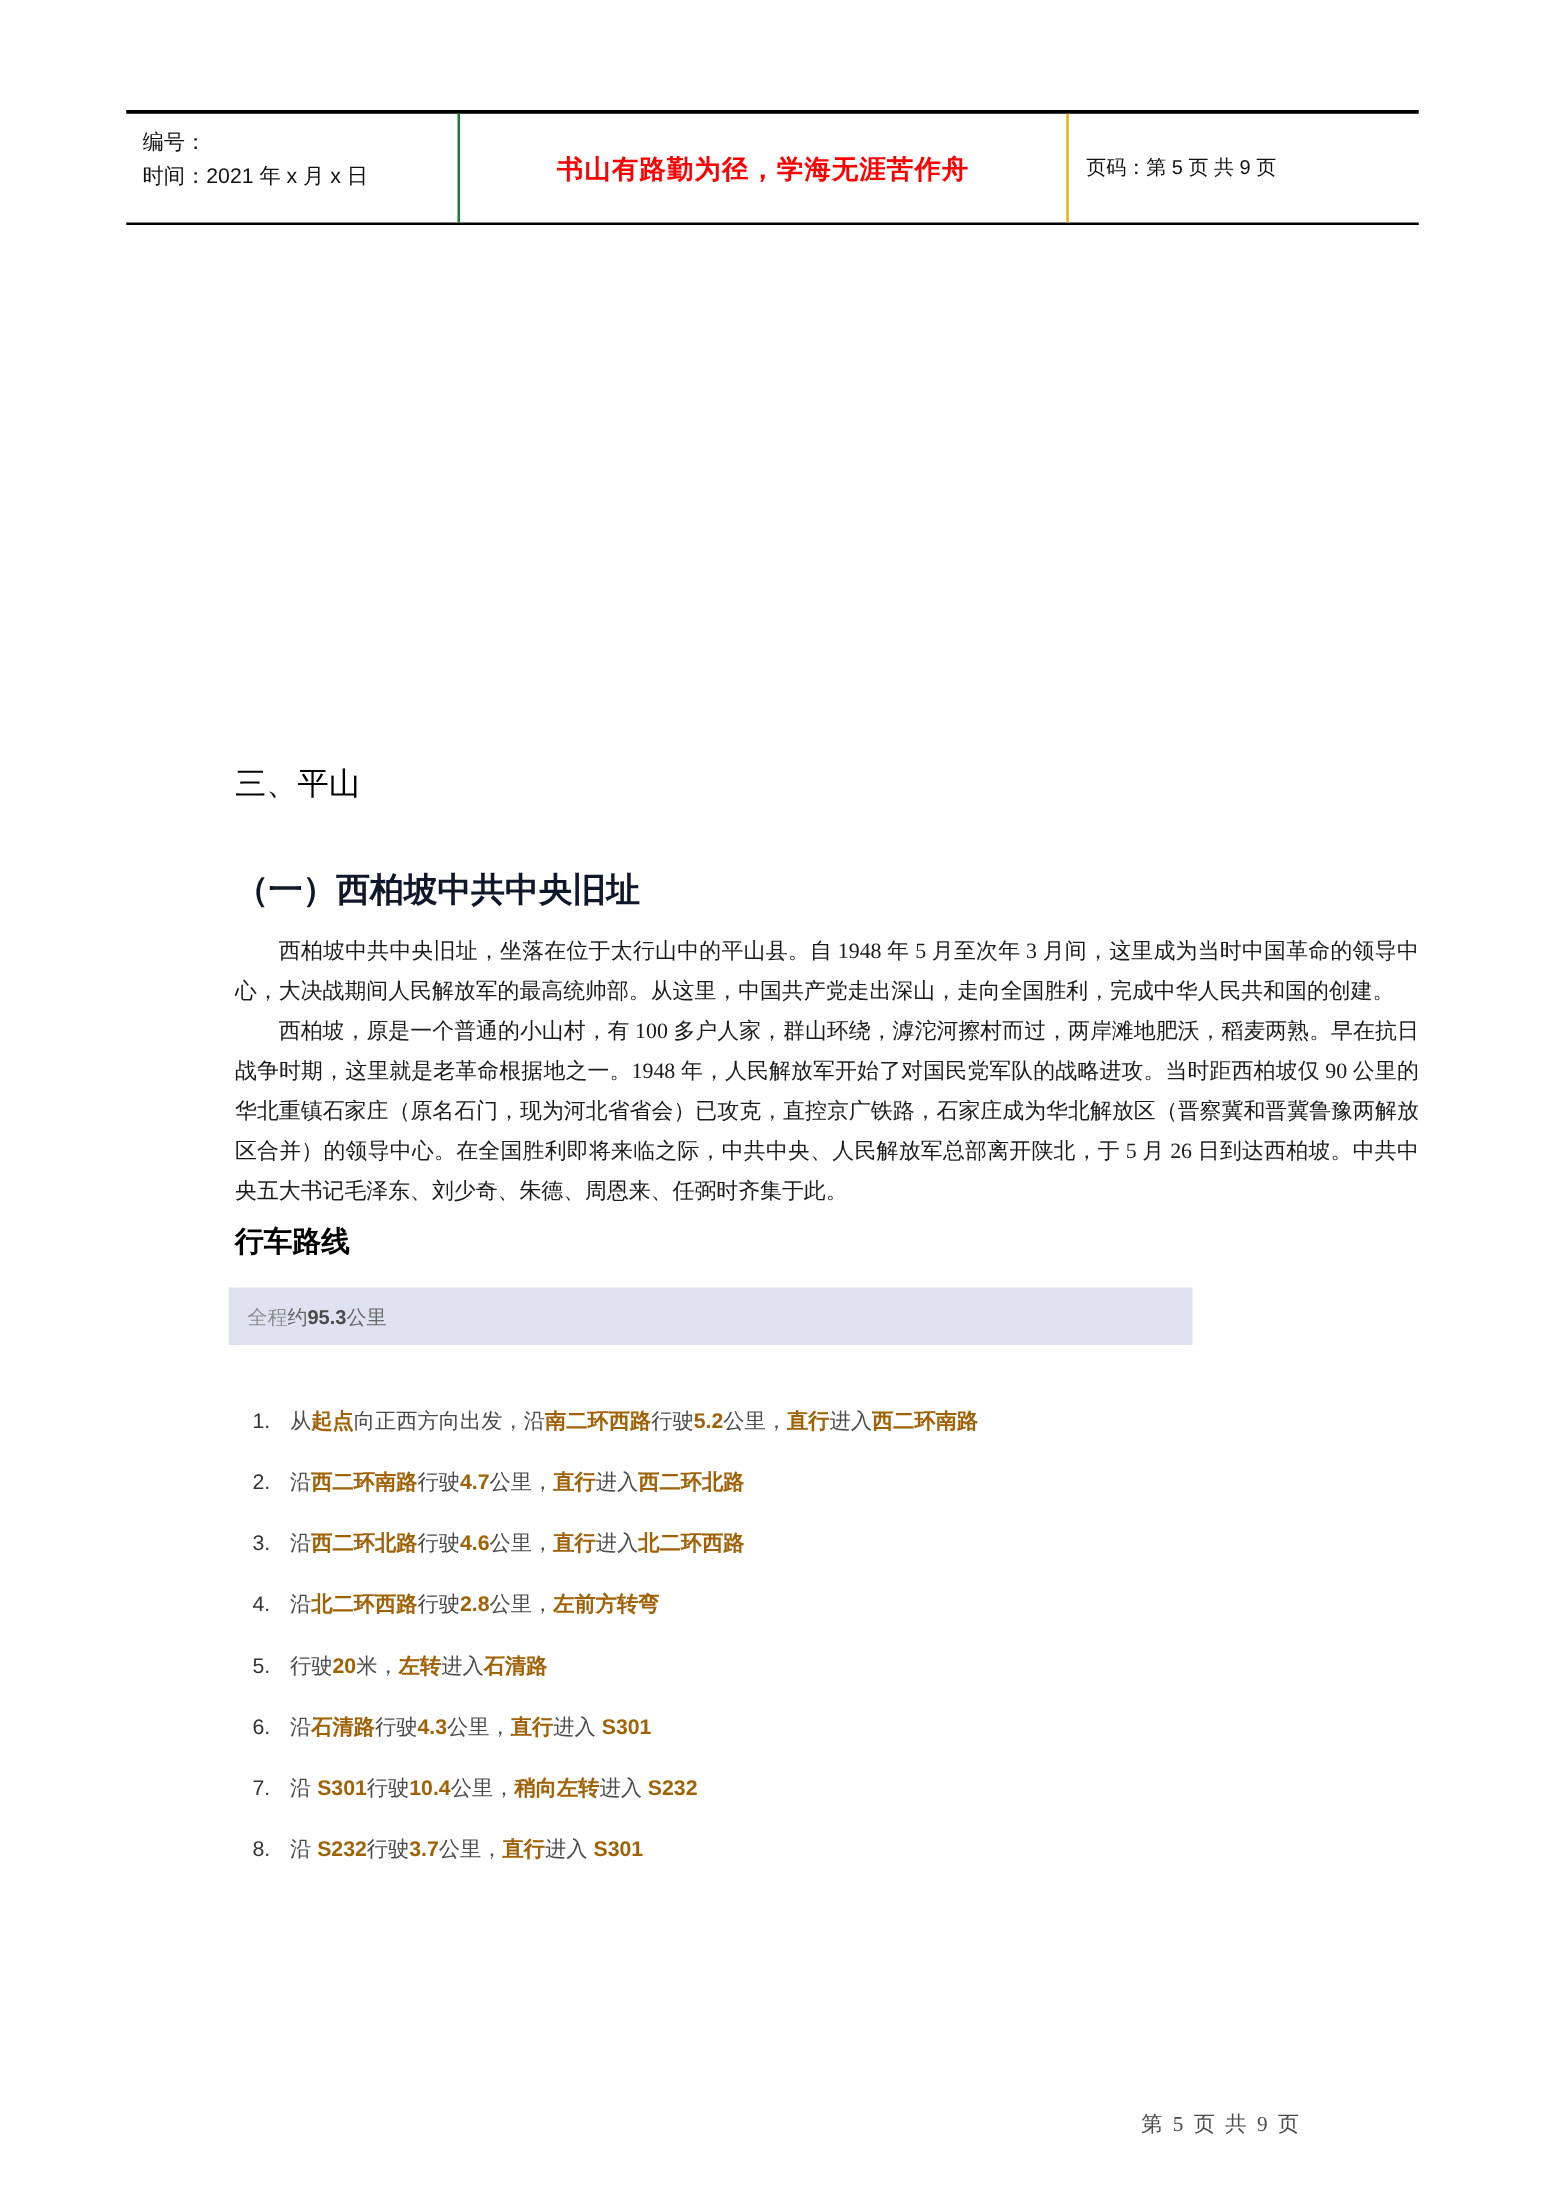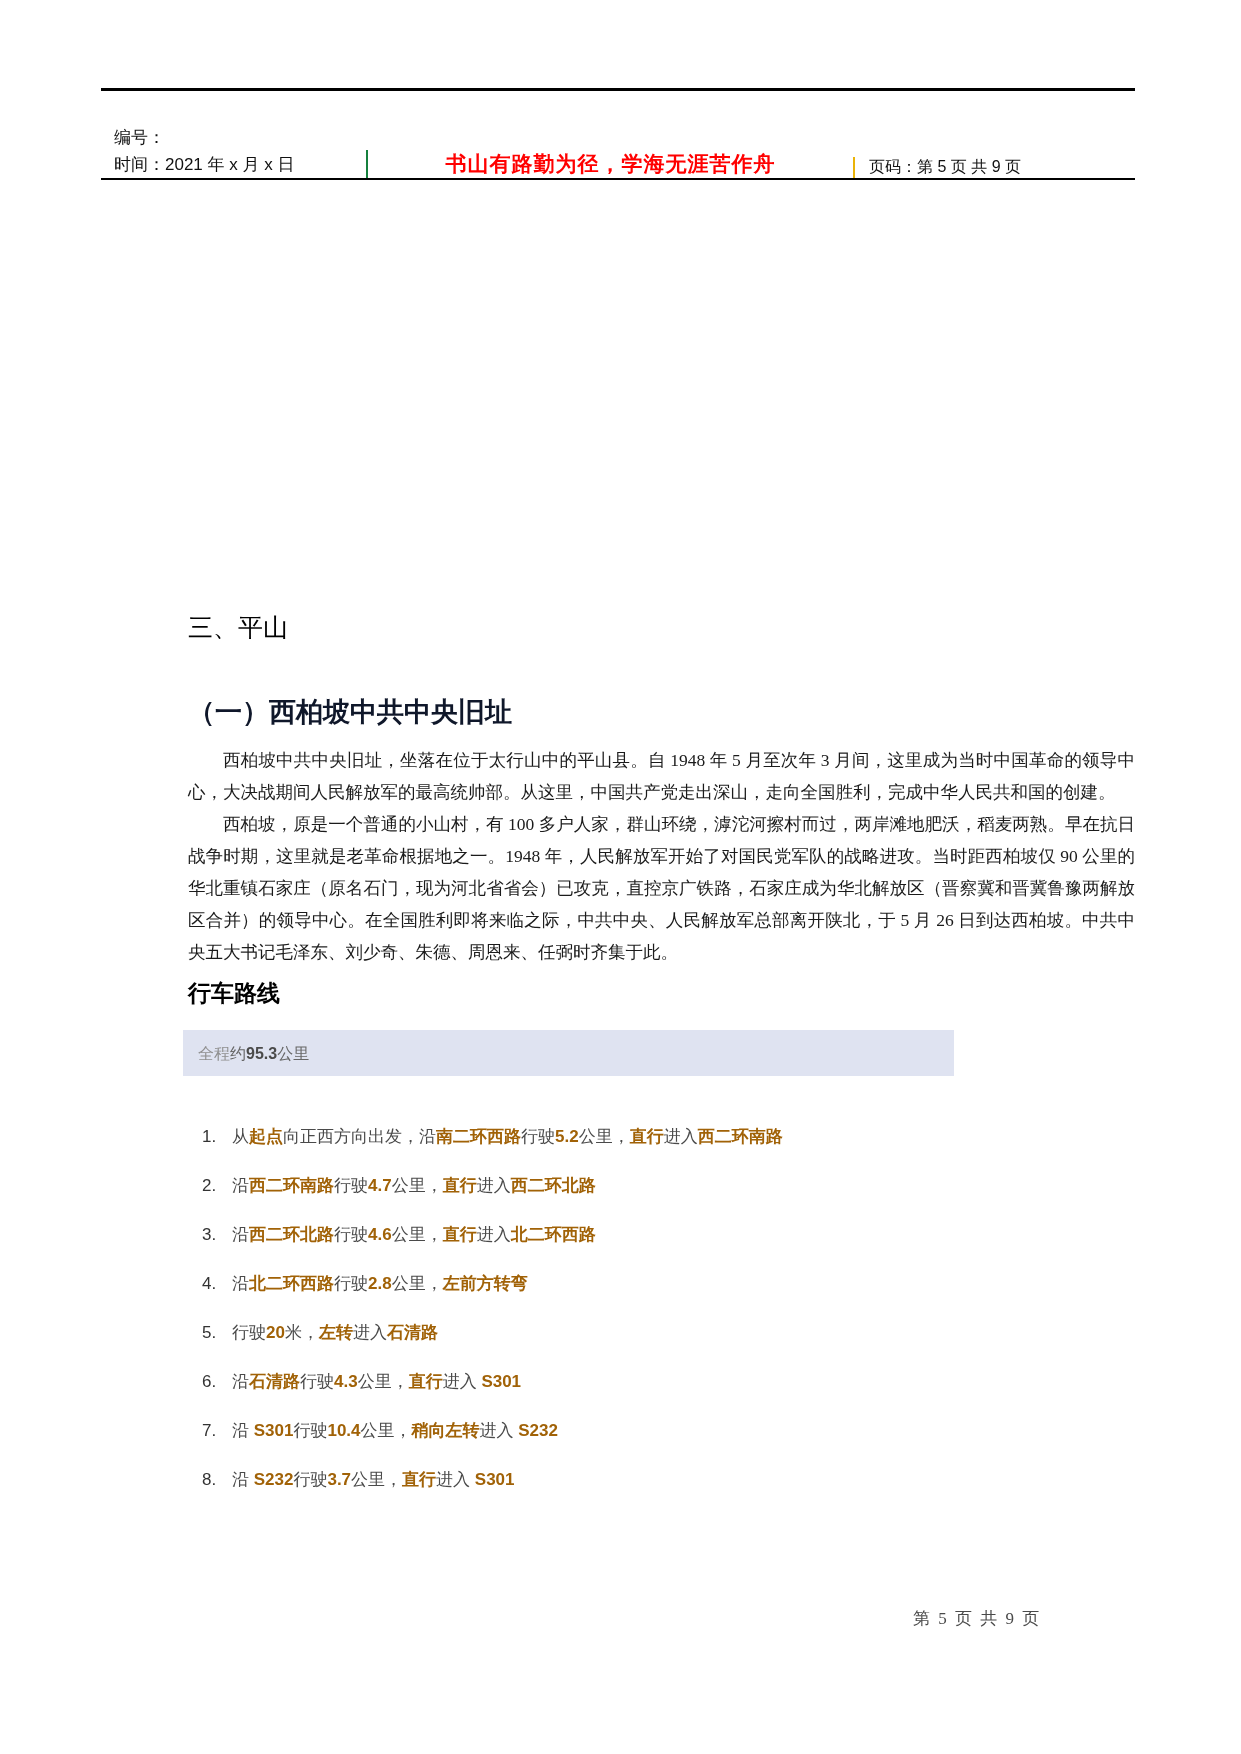--- a/index.html
+++ b/index.html
@@ -5,21 +5,21 @@
   html,body{margin:0;padding:0;}
   body{
     width:1241px;height:1754px;position:relative;background:#ffffff;
     font-family:"Liberation Serif","DejaVu Serif",serif;
     -webkit-font-smoothing:antialiased;
   }
   
   .header-table{
     position:absolute;left:101px;top:88px;width:1034px;height:92px;
     display:flex;box-sizing:border-box;
-    border-top:3px solid #000;border-bottom:2px solid #000;align-items:flex-end;
+    border-top:3px solid #000;border-bottom:2px solid #000;
   }
   .cell{box-sizing:border-box;}
   .cell-left{
     width:265px;padding:9px 0 0 13px;font-size:17px;line-height:27px;color:#111;
     font-family:"Liberation Sans","DejaVu Sans",sans-serif;
   }
   .cell-mid{
     width:487px;border-left:2px solid #15803d;display:flex;align-items:center;justify-content:center;
     font-family:"Liberation Sans","DejaVu Sans",sans-serif;
     font-weight:bold;font-size:21px;letter-spacing:1px;
@@ -61,21 +61,21 @@
   .step{
     height:22px;margin-bottom:27px;font-size:17px;line-height:22px;white-space:nowrap;
   }
   .step-num{
     display:inline-block;width:30px;margin-left:14px;color:#333;
   }
   .step-text{color:#4a4a4a;}
   .step-text b{color:#a16207;font-weight:bold;}
   
   .page-footer{
-    position:absolute;left:913px;top:1607px;font-size:17px;color:#4a4a4a;
+    position:absolute;left:913px;top:1688px;font-size:17px;color:#4a4a4a;
     letter-spacing:2px;white-space:nowrap;
     font-family:"Liberation Serif","DejaVu Serif",serif;
   }
 </style>
 </head>
 <body>
 
 <div class="page">
 
   <div class="header-table">

